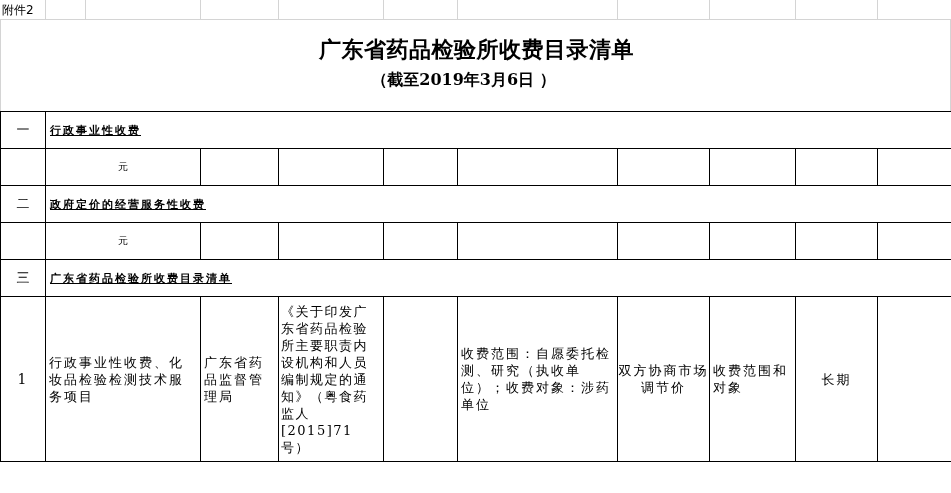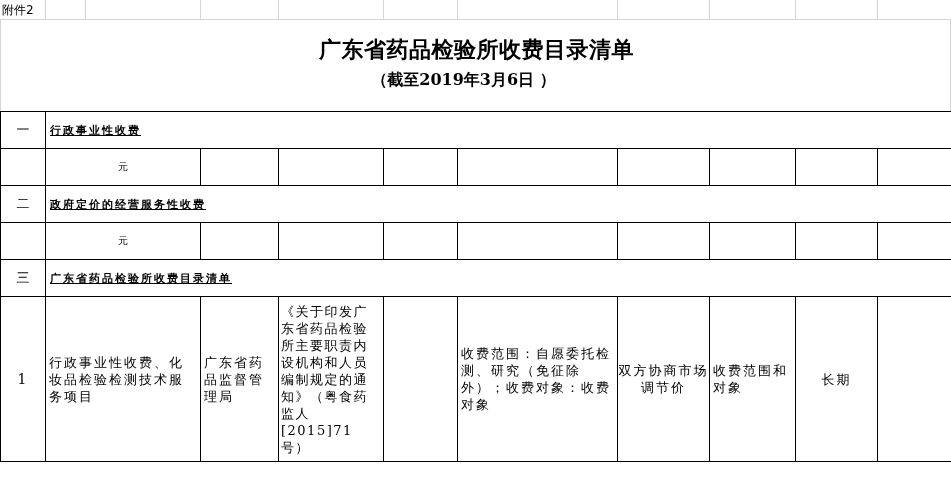--- a/index.html
+++ b/index.html
@@ -106,20 +106,20 @@
   <tr class="sec">
     <td class="num">三</td>
     <td class="label" colspan="9">广东省药品检验所收费目录清单</td>
   </tr>
   <tr class="item">
     <td class="idx">1</td>
     <td class="txt">行政事业性收费、化妆品检验检测技术服务项目</td>
     <td class="txt">广东省药品监督管理局</td>
     <td class="txt basis">《关于印发广东省药品检验所主要职责内设机构和人员编制规定的通知》（粤食药监人[2015]71号）</td>
     <td></td>
-    <td class="txt">收费范围：自愿委托检测、研究（免征除外）；收费对象：收费对象</td>
+    <td class="txt">收费范围：自愿委托检测、研究（执收单位）；收费对象：涉药单位</td>
     <td class="ctr">双方协商市场调节价</td>
     <td class="txt">收费范围和对象</td>
     <td class="ctr">长期</td>
     <td></td>
   </tr>
 </tbody>
   </table>
 
 </body></html>

